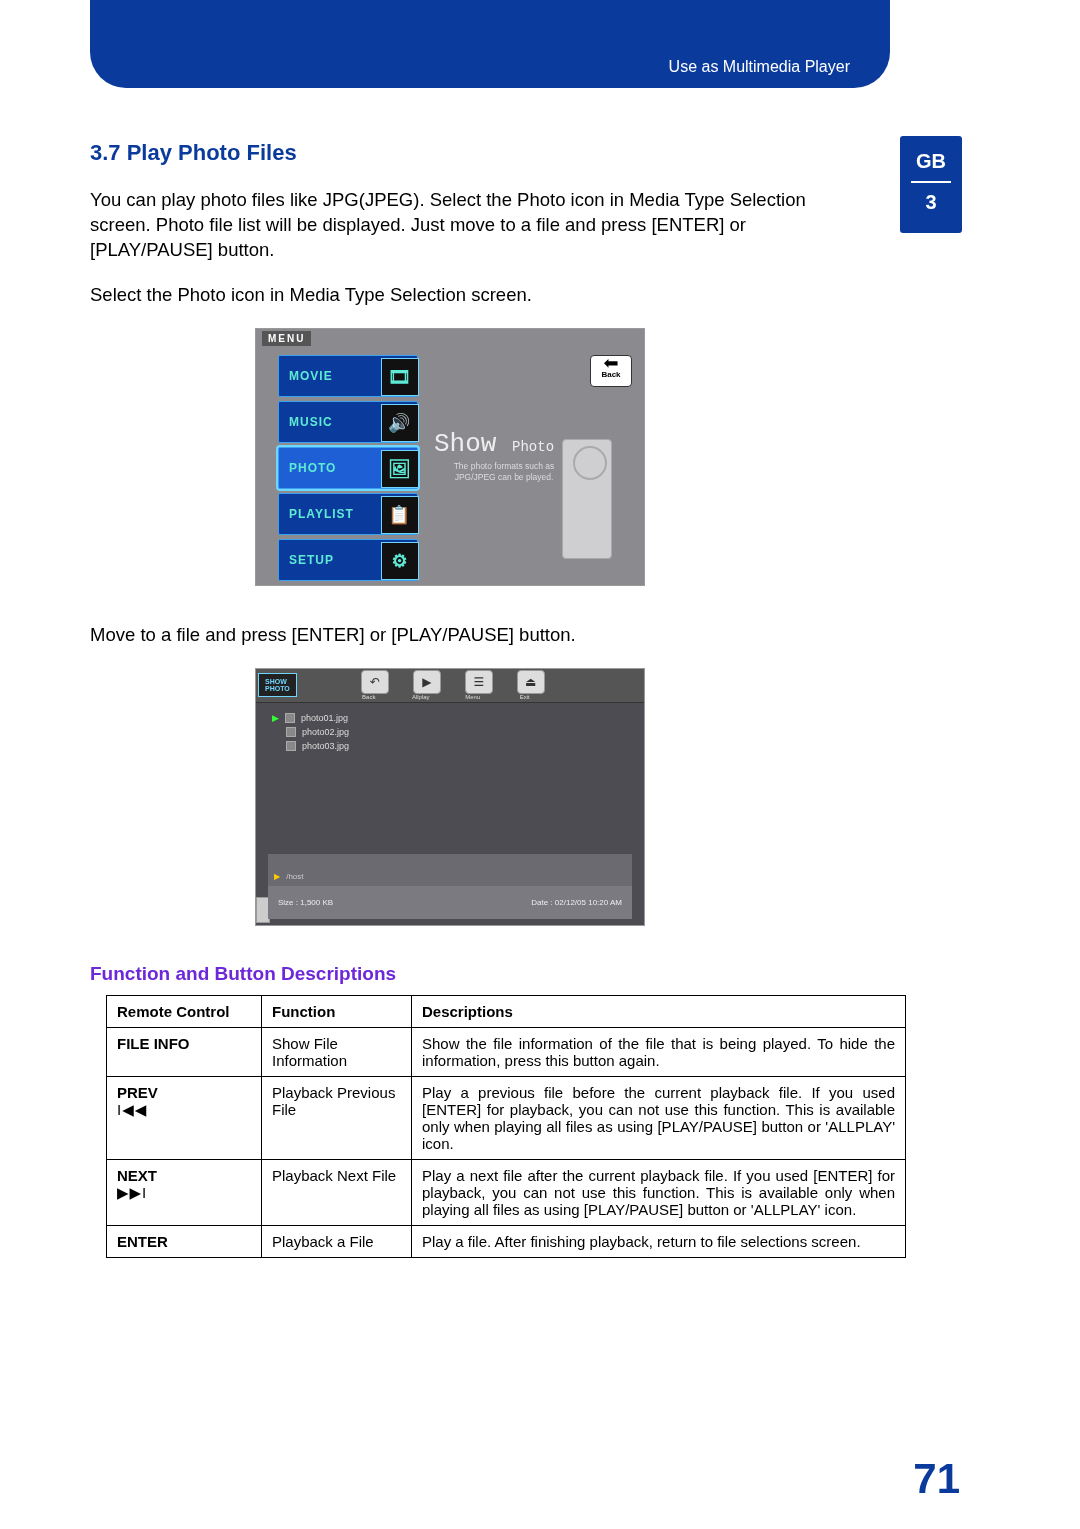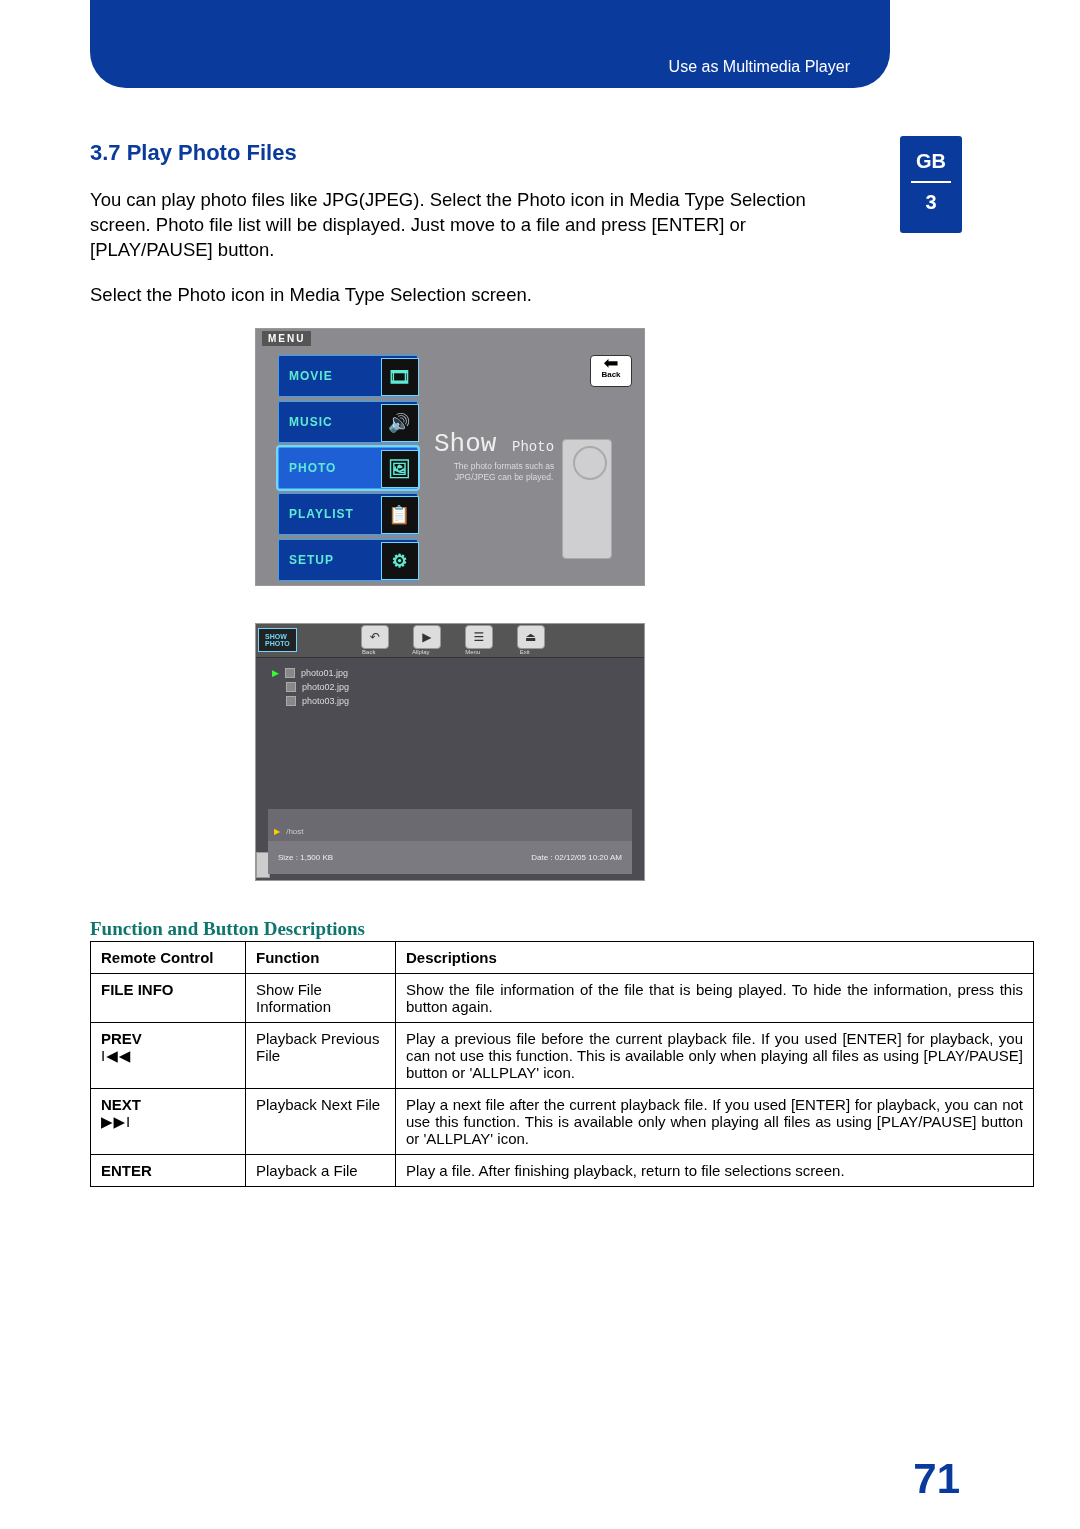--- a/index.html
+++ b/index.html
@@ -173,25 +173,25 @@
     position:absolute; bottom:6px; left:12px; right:12px;
     background:#7a7a80; font-size:8px; color:#eee; padding:12px 10px;
     display:flex; justify-content:space-between;
   }
   .shot2 .dev-icon{
     position:absolute; bottom:2px; left:0; width:14px; height:26px;
     background:#ccc; border:1px solid #999;
   }
 
   .subheading{
-    color:#0f766e; font-size:19px; font-weight:700; margin:12px 0 1px 0;font-family:Liberation Serif, serif;
+    color:#6d28d9; font-size:19px; font-weight:700; margin:12px 0 10px 0;
   }
   table.func{
-    width: 944px; border-collapse: collapse; font-size:15px;
-    margin-left:0;
+    width: 800px; border-collapse: collapse; font-size:15px;
+    margin-left:16px;
   }
   table.func th, table.func td{
     border:1.5px solid #000; padding:7px 10px; vertical-align:top; text-align:left;
   }
   table.func th{font-weight:700;}
   table.func td.desc{ text-align: justify; }
   .rc-sym{font-size:15px; letter-spacing:1px;}
   .page-num{
     position:absolute; bottom:26px; right:120px;
     color:#0a3b9c; font-size:42px; font-weight:700;
@@ -246,20 +246,21 @@
       </div>
       <div class="show-title">
         <span>Show</span>
         <span class="sub">Photo</span>
       </div>
       <div class="show-desc">The photo formats such as JPG/JPEG can be played.</div>
       <div class="device"></div>
     </div>
   </div>
 
+  <p class="body-text">Move to a file and press [ENTER] or [PLAY/PAUSE] button.</p>
 
   <div class="screenshot-wrap">
     <div class="shot2">
       <div class="topbar">
         <div class="badge">
           <span>SHOW</span><br><span>PHOTO</span>
         </div>
         <div style="flex:0 0 40px"></div>
         <div class="tb-group">
             <div class="tb-icon">↶</div>

